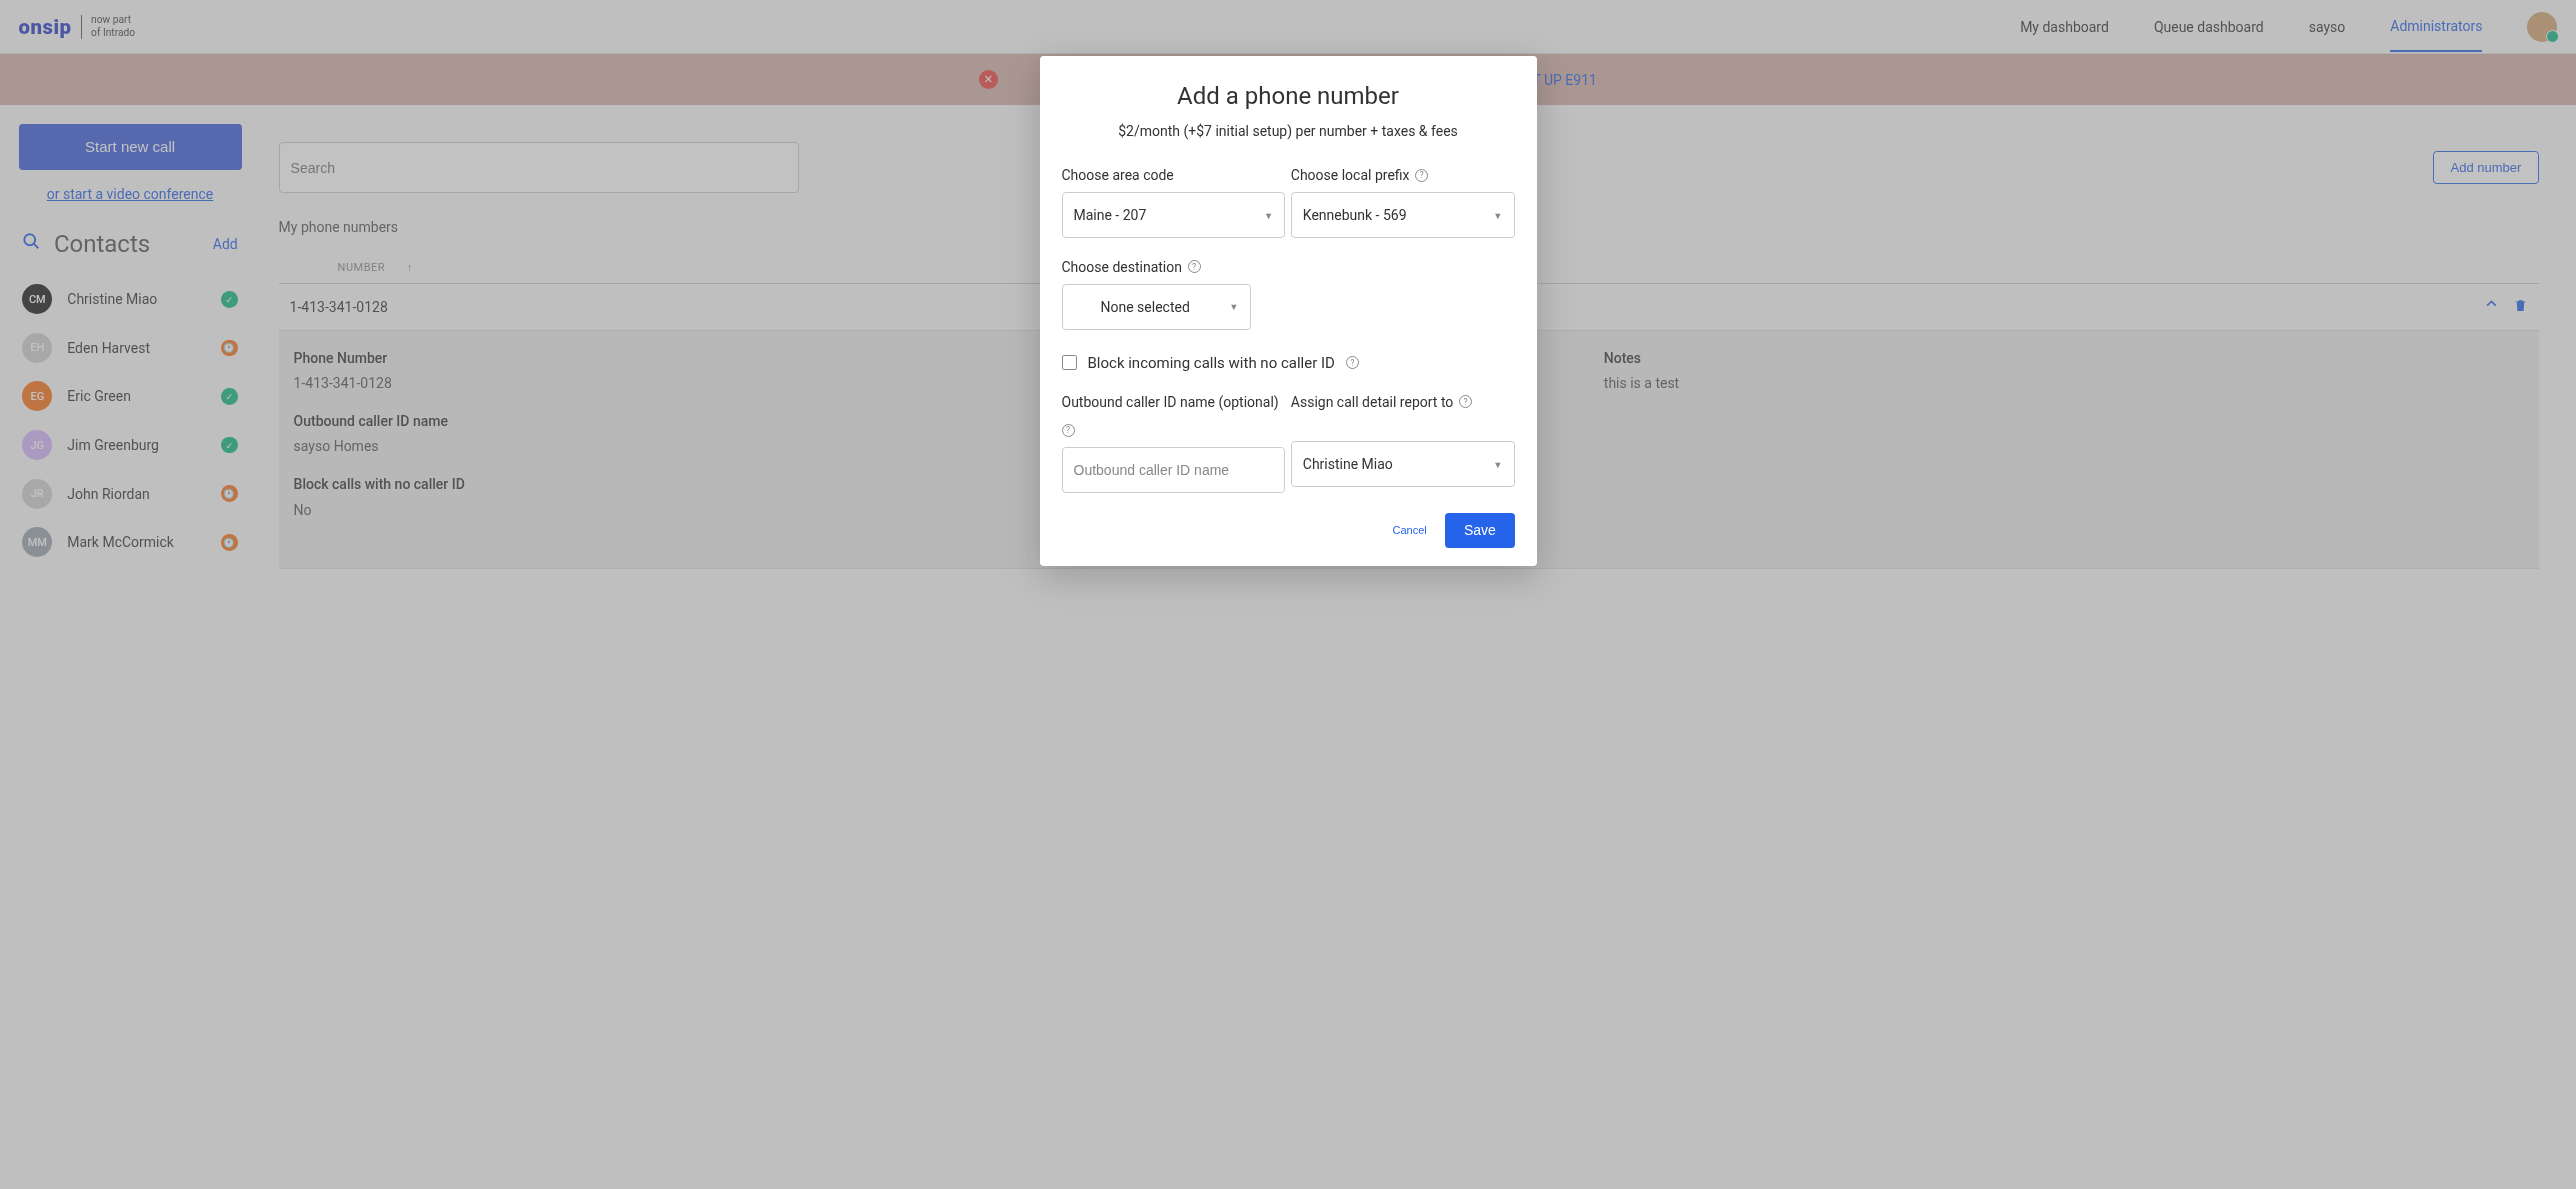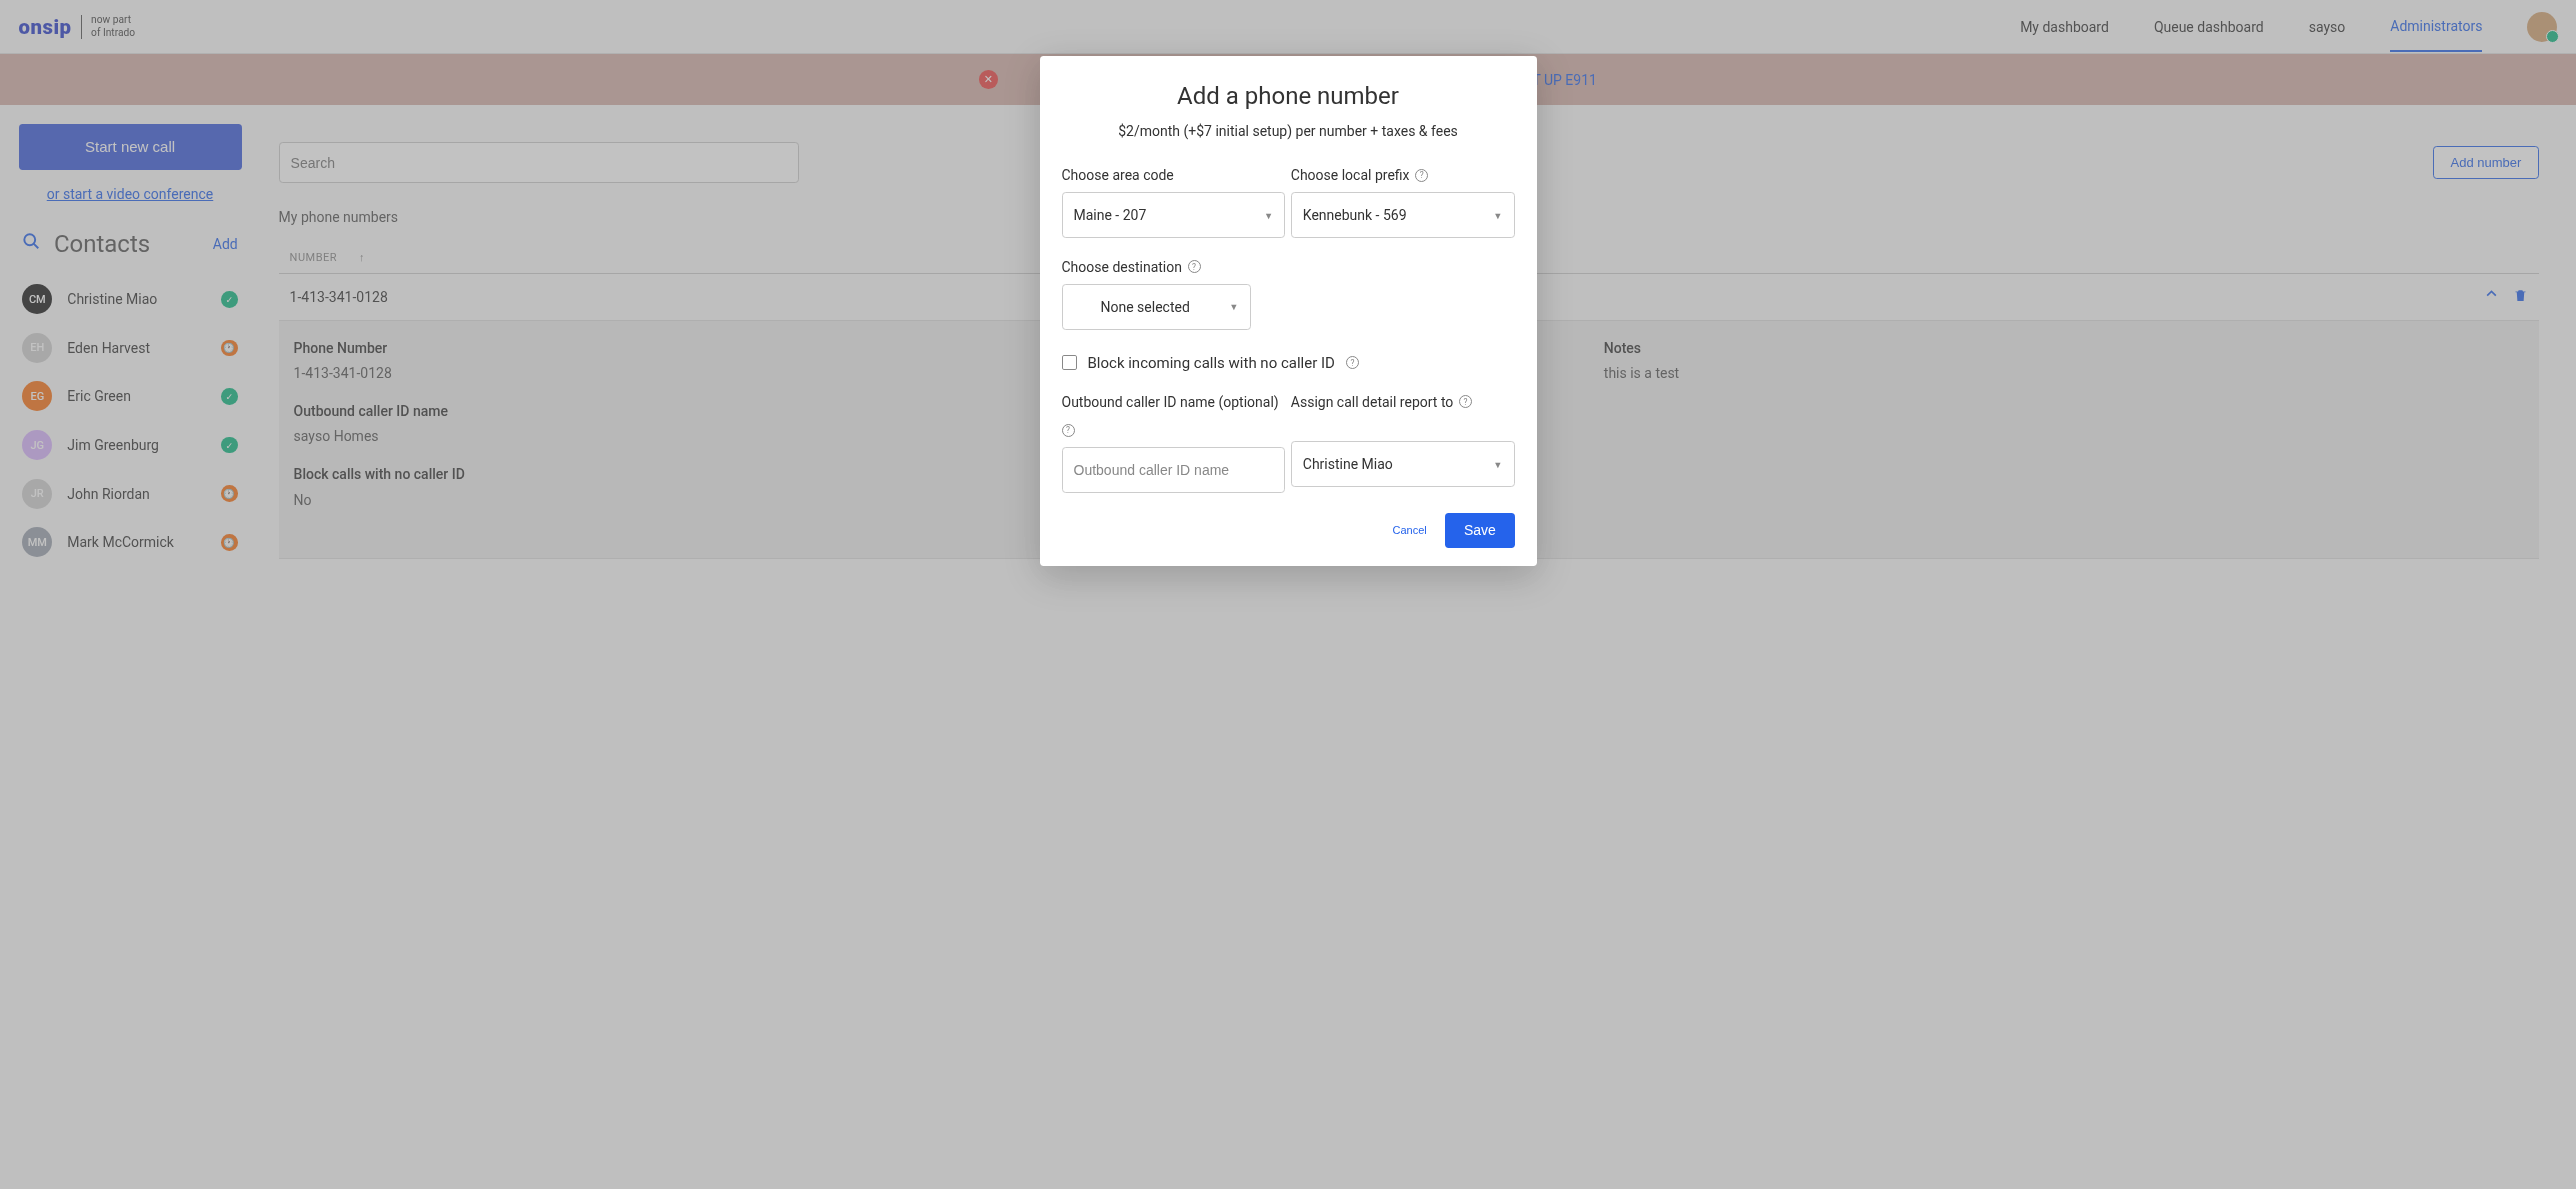--- a/index.html
+++ b/index.html
@@ -37,26 +37,26 @@
 .c-avatar { width: 30px; height: 30px; border-radius: 50%; display: flex; align-items: center; justify-content: center; color: #fff; font-size: 11px; font-weight: 500; }
 .c-name { flex: 1; font-size: 14px; color: #333; }
 .c-status { width: 16.7px; height: 16.7px; border-radius: 50%; display: flex; align-items: center; justify-content: center; color: #fff; font-size: 9.3px; }
 .st-green { background: #10b981; }
 .st-orange { background: #f97316; }
 
 
 .main { flex: 1; padding: 18.6px 37px 18.6px 18.6px; }
 .page-title { font-size: 39px; color: #444; font-weight: 400; }
 .search-row { display: flex; align-items: center; gap: 7.4px; margin-top: 18.6px; }
-.search-box { flex: 0 0 520px; height: 41px; border: 0.9px solid #ccc; border-radius: 3.7px; padding: 0 11px; font-size: 14px; background: #fff; }
+.search-box { flex: 0 0 520px; height: 51px; border: 0.9px solid #ccc; border-radius: 3.7px; padding: 0 11px; font-size: 14px; background: #fff; }
 .spacer { flex: 1; }
 .btn-addnum { height: 33px; padding: 0 16.7px; border: 0.9px solid #2563eb; color: #2563eb; background: #fff; border-radius: 3.7px; font-size: 13px; cursor: pointer; }
 .section-label { margin-top: 26px; font-size: 14px; color: #555; }
 .table-head { display: flex; margin-top: 16.7px; padding: 9.3px 11px; border-bottom: 0.9px solid #ccc; color: #888; font-size: 11px; letter-spacing: 0.5px; }
-.th-num { display: flex; align-items: flex-start; gap: 22px; }
+.th-num { display: flex; align-items: flex-start; gap: 22px; margin-left: 48px; }
 .row { display: flex; align-items: center; padding: 13px 11px; border-bottom: 0.9px solid #ddd; font-size: 14px; color: #333; }
 .col-num { flex: 0 0 798px; }
 .col-dest { flex: 1; }
 .row-actions { display: flex; gap: 15px; color: #2563eb; }
 .trash-ico svg { width: 15px; height: 16.7px; }
 .details { background: #ededed; padding: 18.6px 15px; border-bottom: 0.9px solid #ddd; }
 .drow { display: flex; margin-bottom: 9.3px; }
 .dcol { flex: 1; }
 .dlabel { font-size: 14px; color: #333; font-weight: 500; margin-bottom: 9.3px; }
 .dval { font-size: 14px; color: #555; margin-bottom: 22px; }

